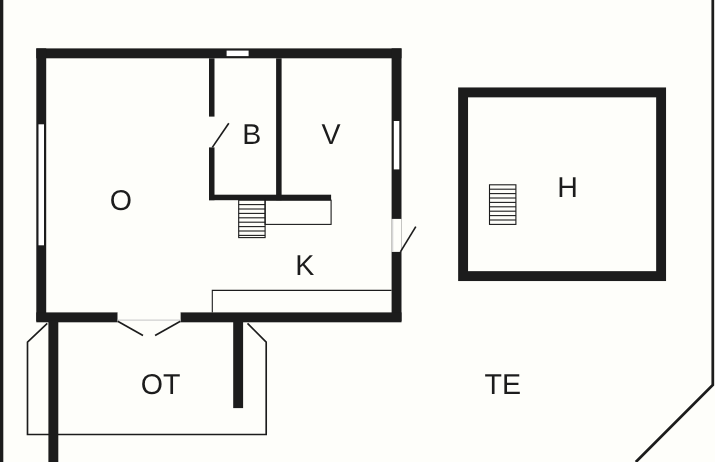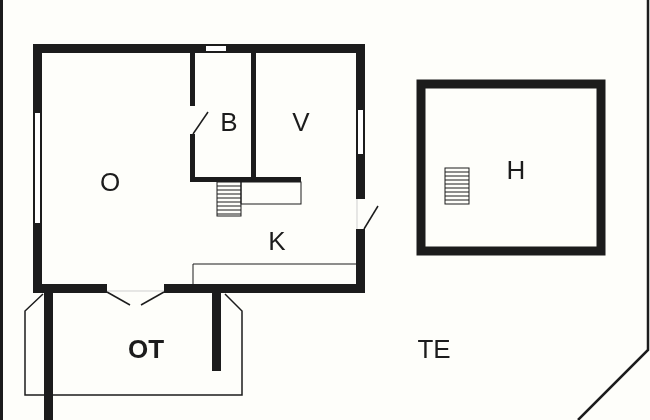--- a/index.html
+++ b/index.html
@@ -98,15 +98,15 @@
       <line x1="445" y1="196" x2="469" y2="196" stroke="#1c1c1c" stroke-width="1"></line>
       <line x1="445" y1="200" x2="469" y2="200" stroke="#1c1c1c" stroke-width="1"></line>
     </g>
   </g>
 </svg>
 
 <span class="room-label" style="left:110px; top:182px;">O</span>
 <span class="room-label" style="left:229px; top:122px;">B</span>
 <span class="room-label" style="left:301px; top:122px;">V</span>
 <span class="room-label" style="left:277px; top:241px;">K</span>
-<span class="room-label" style="left:146px; top:349px;font-weight:bold;">OT</span>
+<span class="room-label" style="left:146px; top:349px;">OT</span>
 <span class="room-label" style="left:516px; top:170px;">H</span>
-<span class="room-label" style="left:434px; top:349px;">TE</span>
+<span class="room-label" style="left:457px; top:349px;">TE</span>
 
 </body></html>

